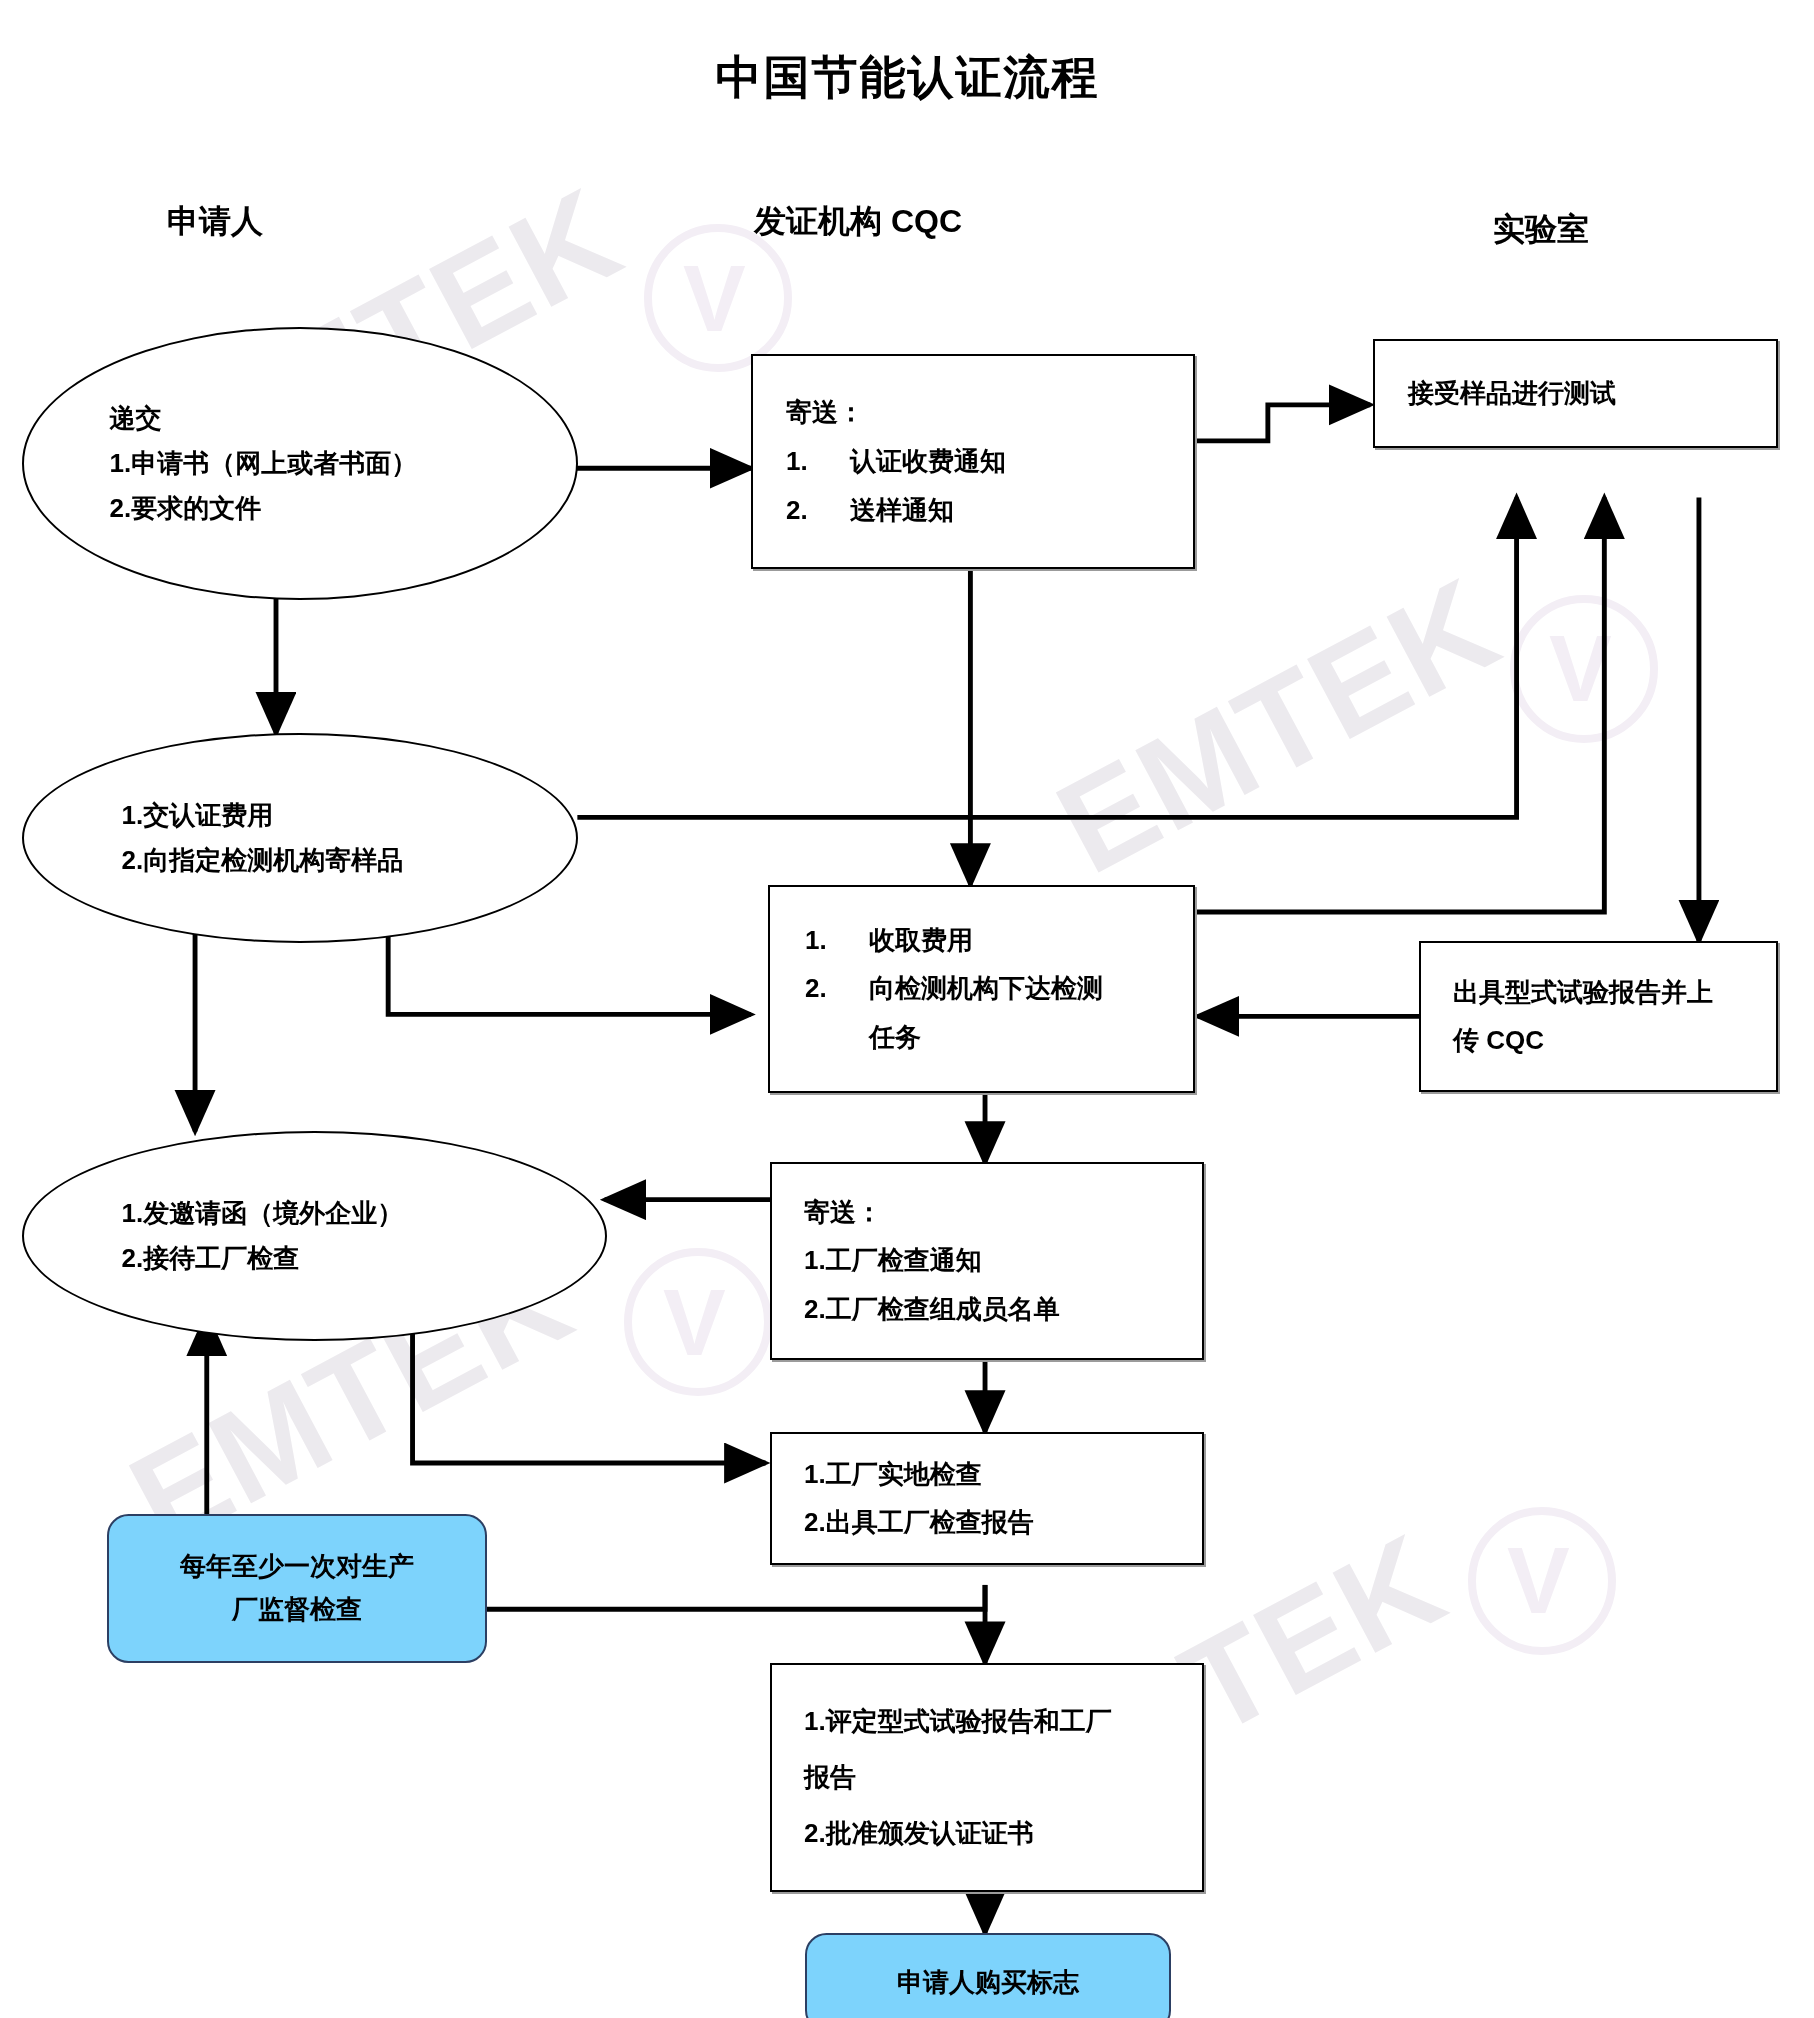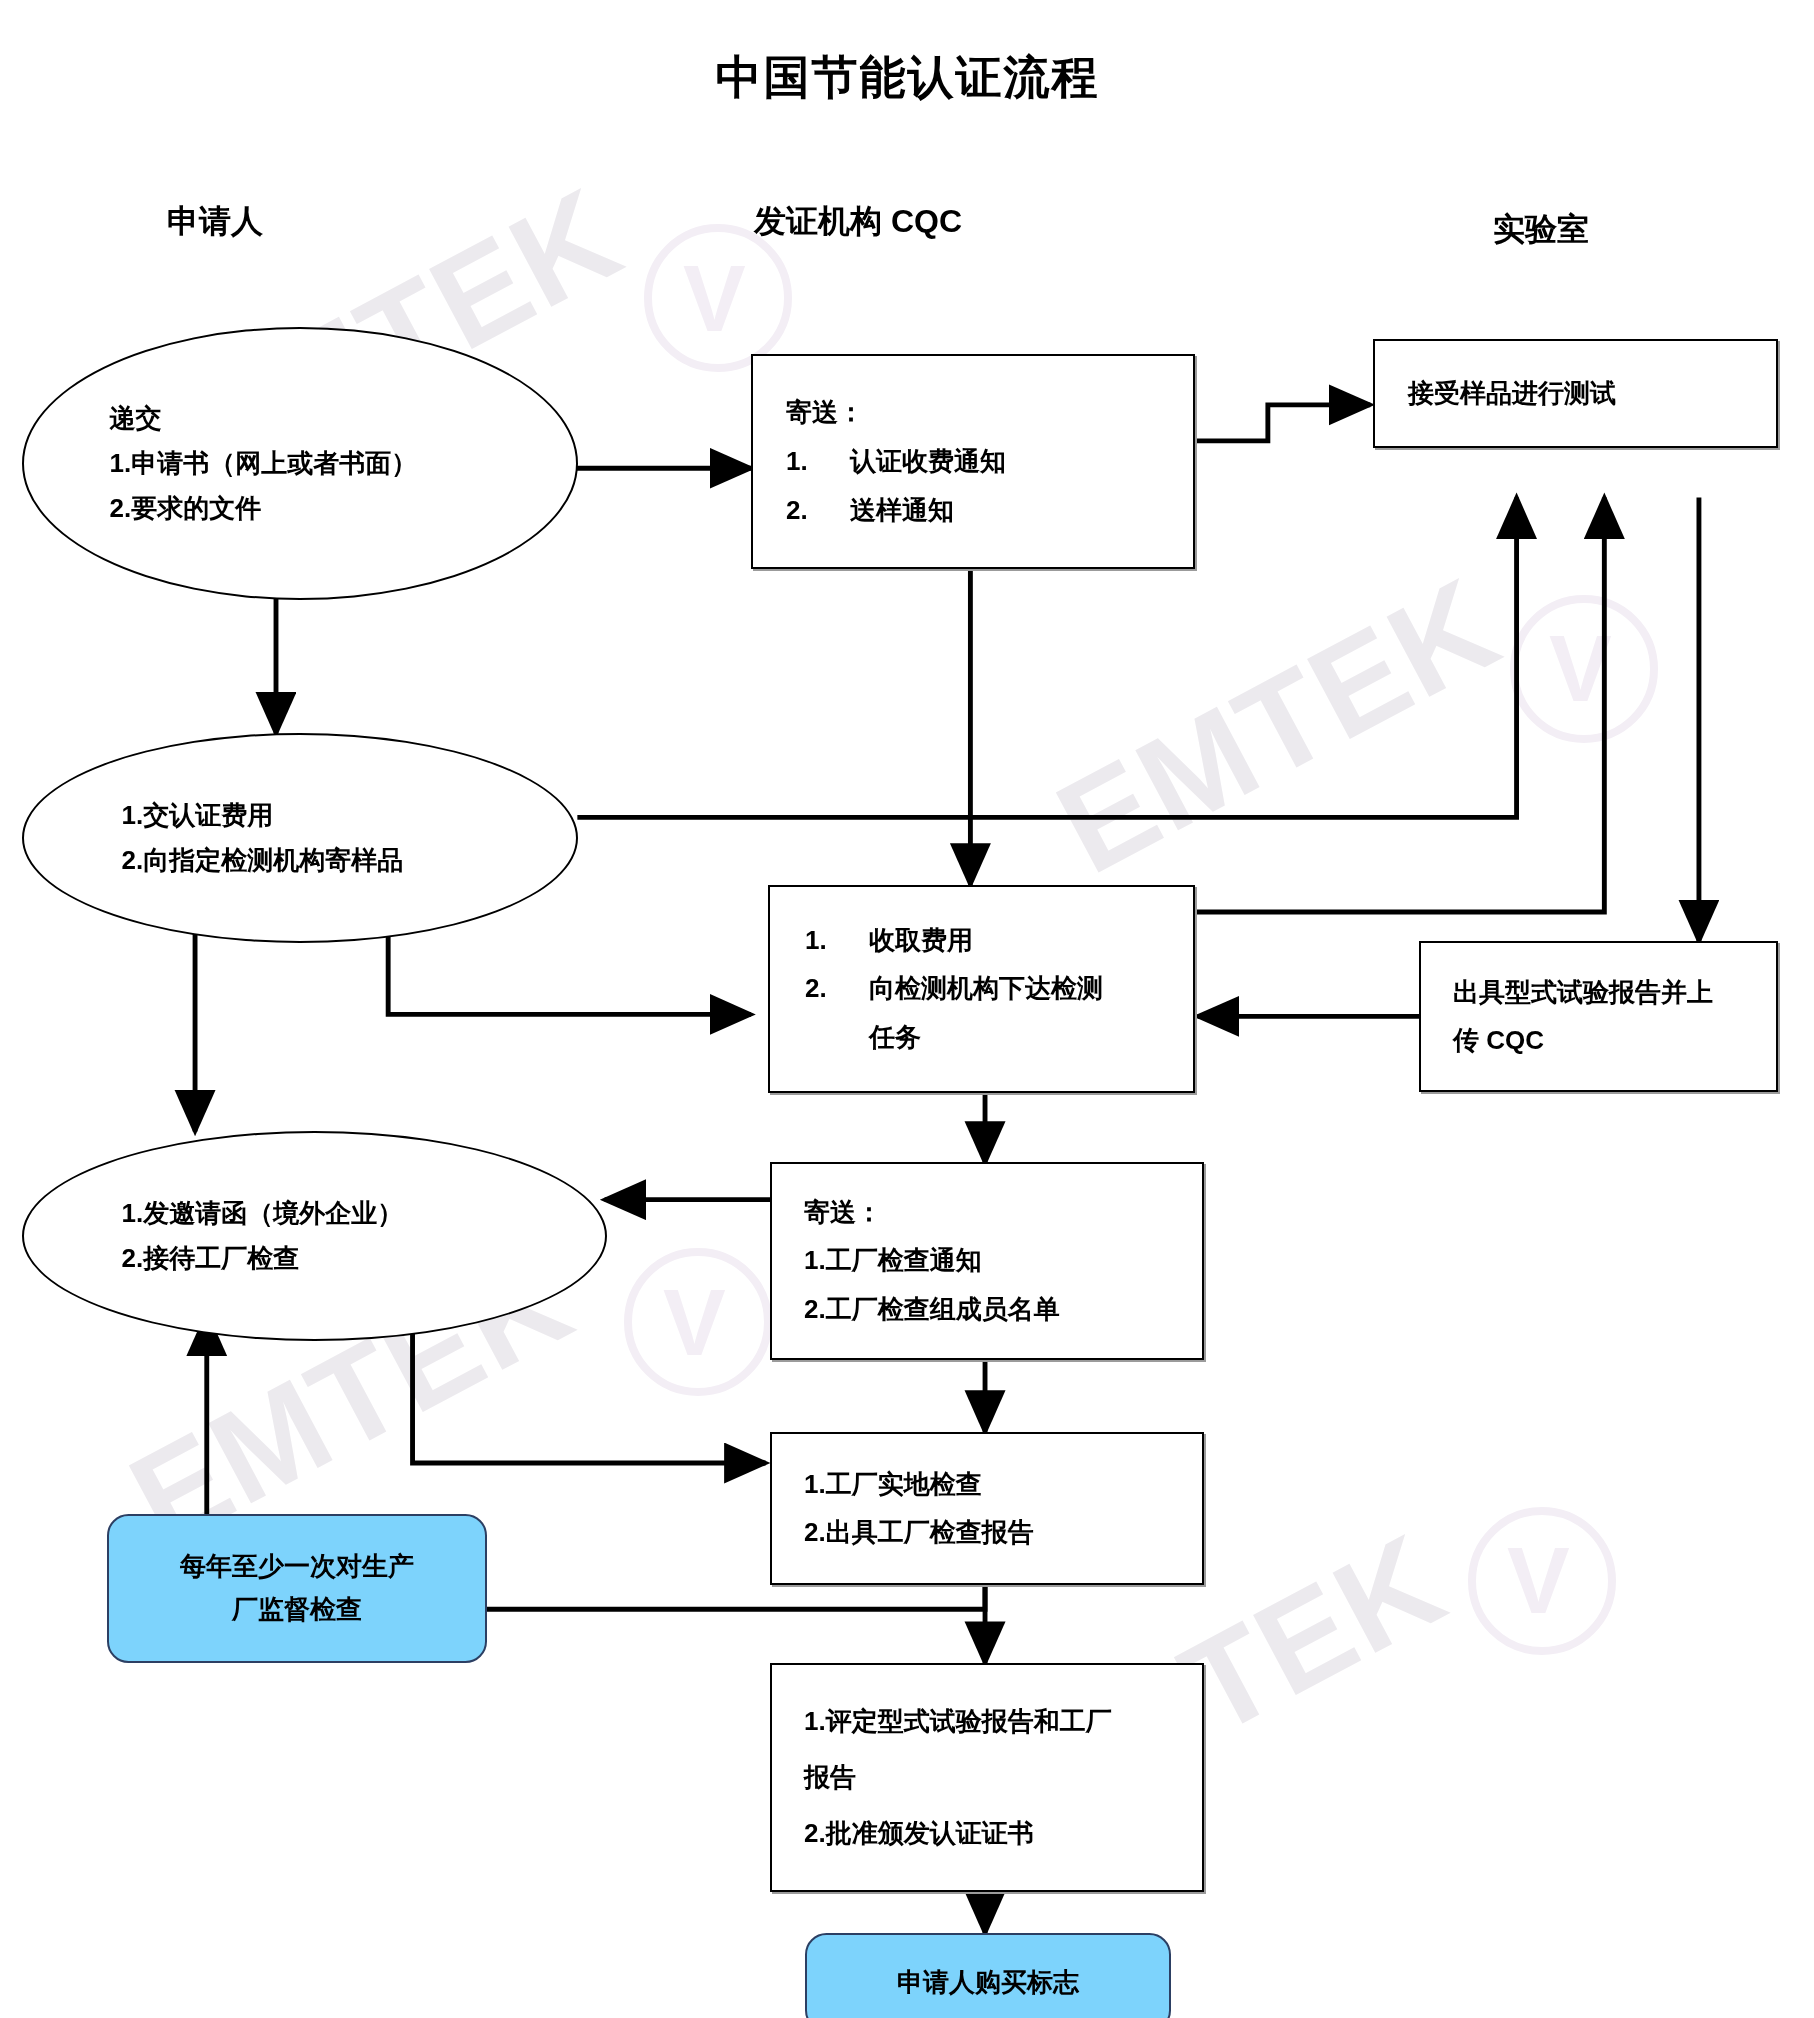--- a/index.html
+++ b/index.html
@@ -257,21 +257,21 @@
     <div class="ln">1.发邀请函（境外企业）</div>
     <div class="ln">2.接待工厂检查</div>
   </div>
 
   <div class="box" style="left:770px;top:1162px;width:434px;height:198px;padding-left:32px;">
     <div class="ln">寄送：</div>
     <div class="ln">1.工厂检查通知</div>
     <div class="ln">2.工厂检查组成员名单</div>
   </div>
 
-  <div class="box" style="left:770px;top:1432px;width:434px;height:153px;padding-left:32px;">
+  <div class="box" style="left:770px;top:1432px;width:434px;height:133px;padding-left:32px;">
     <div class="ln">1.工厂实地检查</div>
     <div class="ln">2.出具工厂检查报告</div>
   </div>
 
   <div class="rbox" style="left:107px;top:1514px;width:380px;height:149px;">
     <div class="ln">每年至少一次对生产</div>
     <div class="ln">厂监督检查</div>
   </div>
 
   <div class="box" style="left:770px;top:1663px;width:434px;height:229px;padding-left:32px;gap:7px;">

